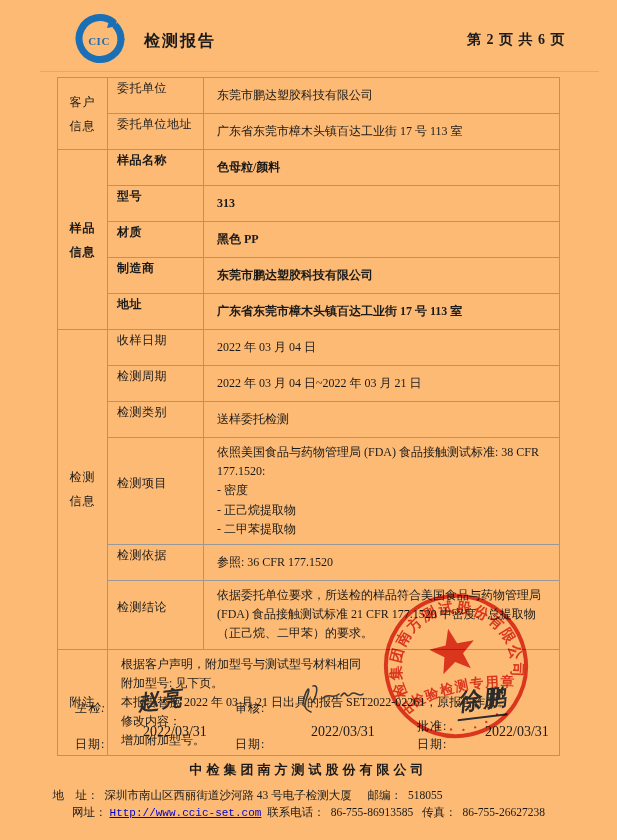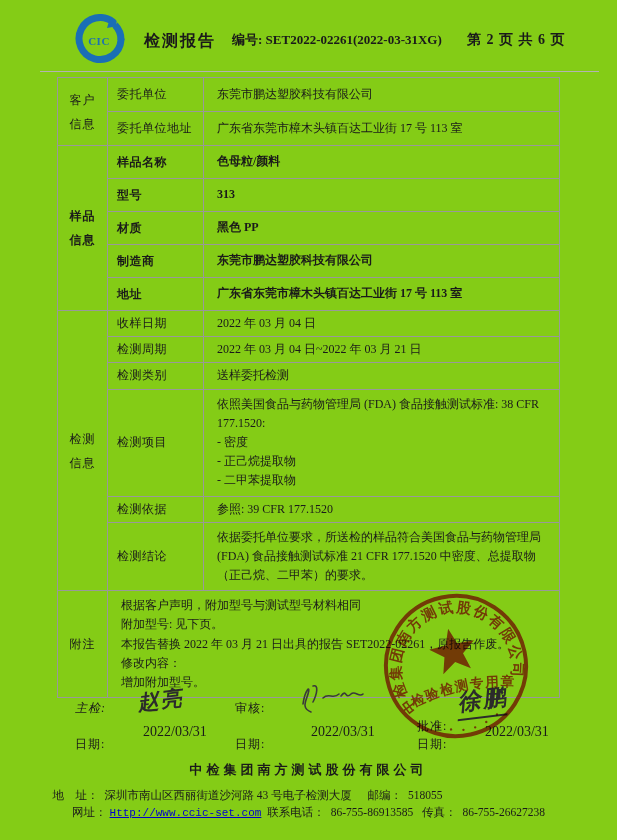--- a/index.html
+++ b/index.html
@@ -1,31 +1,31 @@
 <!DOCTYPE html>
 <html><head>
 <meta charset="utf-8">
 <style>
   * { margin:0; padding:0; box-sizing:border-box; }
   html,body { background:#e8e8e8; }
   body { font-family:"Liberation Serif","DejaVu Serif",serif; }
-  .page { position:relative; width:617px; height:840px; background:#84cc16; margin:0 auto; overflow:hidden; color:#1a1a1a; }
+  .page { position:relative; width:617px; height:840px; background:#fdba74; margin:0 auto; overflow:hidden; color:#1a1a1a; }
 
   
   .header-rule { position:absolute; top:71px; left:40px; width:559px; border-top:1px solid #b3b3b3; }
   .logo { position:absolute; left:61px; top:14px; width:76px; height:52px; }
   .hdr-title { position:absolute; left:144px; top:31px; font-size:16px; font-weight:bold; letter-spacing:2px; }
   .hdr-no { position:absolute; left:232px; top:31px; font-size:13px; font-weight:bold; }
   .hdr-page { position:absolute; left:467px; top:31px; font-size:14px; font-weight:bold; letter-spacing:1px; }
 
   
   table.report { position:absolute; top:77px; left:57px; width:503px; border-collapse:collapse; table-layout:fixed; }
   table.report td { border:1px solid #999; font-size:12px; vertical-align:middle; }
   td.sec { width:50px; text-align:center; white-space:pre-line; line-height:2; letter-spacing:1px; }
-  td.lbl { width:96px; padding:2px 4px 2px 9px; letter-spacing:0.5px; }
+  td.lbl { width:96px; padding:2px 4px 16px 9px; letter-spacing:0.5px; }
   td.val { padding:3px 8px 3px 13px; line-height:1.6; white-space:pre-line; }
   tr.h34 td { height:34px; }
   tr.h33 td { height:33px;font-weight:bold; }
   tr.h24 td { height:24px; }
   td.multiline { padding-top:5px; padding-bottom:5px; }
 
   
   .sigblock { position:absolute; left:57px; top:672px; width:510px; height:100px; font-size:12px; }
   .sig-label { position:absolute; letter-spacing:1px; }
   .sig-name { position:absolute; font-size:21px; font-weight:bold; color:#2b2b2b;
@@ -56,21 +56,20 @@
     <svg width="76" height="52" viewBox="0 0 76 52">
       <g fill="none" stroke="#1a6fb5">
         <path d="M 52 8 A 21 21 0 1 0 60 26" stroke-width="7" stroke-linecap="round"></path>
         <path d="M 60 26 A 21 21 0 0 0 54 11" stroke-width="7" stroke-linecap="butt"></path>
         <path d="M 49 4 L 57 12 L 46 14 Z" fill="#1a6fb5" stroke="none"></path>
       </g>
       <text x="38" y="31" text-anchor="middle" font-size="11" font-weight="bold" fill="#1a6fb5" font-family="Liberation Serif, serif" letter-spacing="0.5">CIC</text>
     </svg>
   </div>
   <div class="hdr-title">检测报告</div>
-  <div class="hdr-no"><span>编号:</span> <span>SET2022-02261(2022-03-31XG)</span></div>
   <div class="hdr-page">第 2 页 共 6 页</div>
   <div class="header-rule"></div>
 
   <table class="report">
     <tbody>
         <tr class="h34">
       <td class="sec" rowspan="2">客户
 信息</td>
       <td class="lbl">委托单位</td>
       <td class="val">东莞市鹏达塑胶科技有限公司</td>
@@ -120,21 +119,21 @@
     <tr>
       <td class="lbl">检测项目</td>
       <td class="val multiline">依照美国食品与药物管理局 (FDA) 食品接触测试标准: 38 CFR
 177.1520:
 -  密度
 -  正己烷提取物
 -  二甲苯提取物</td>
     </tr>
     <tr class="h24">
       <td class="lbl">检测依据</td>
-      <td class="val">参照: 39 CFR 177.1520</td>
+      <td class="val">参照: 36 CFR 177.1520</td>
     </tr>
     <tr>
       <td class="lbl">检测结论</td>
       <td class="val multiline">依据委托单位要求，所送检的样品符合美国食品与药物管理局 (FDA) 食品接触测试标准 21 CFR 177.1520 中密度、总提取物（正己烷、二甲苯）的要求。</td>
     </tr>
 
     <tr>
       <td class="sec">附注</td>
       <td class="val multiline" colspan="2">根据客户声明，附加型号与测试型号材料相同
 附加型号: 见下页。

